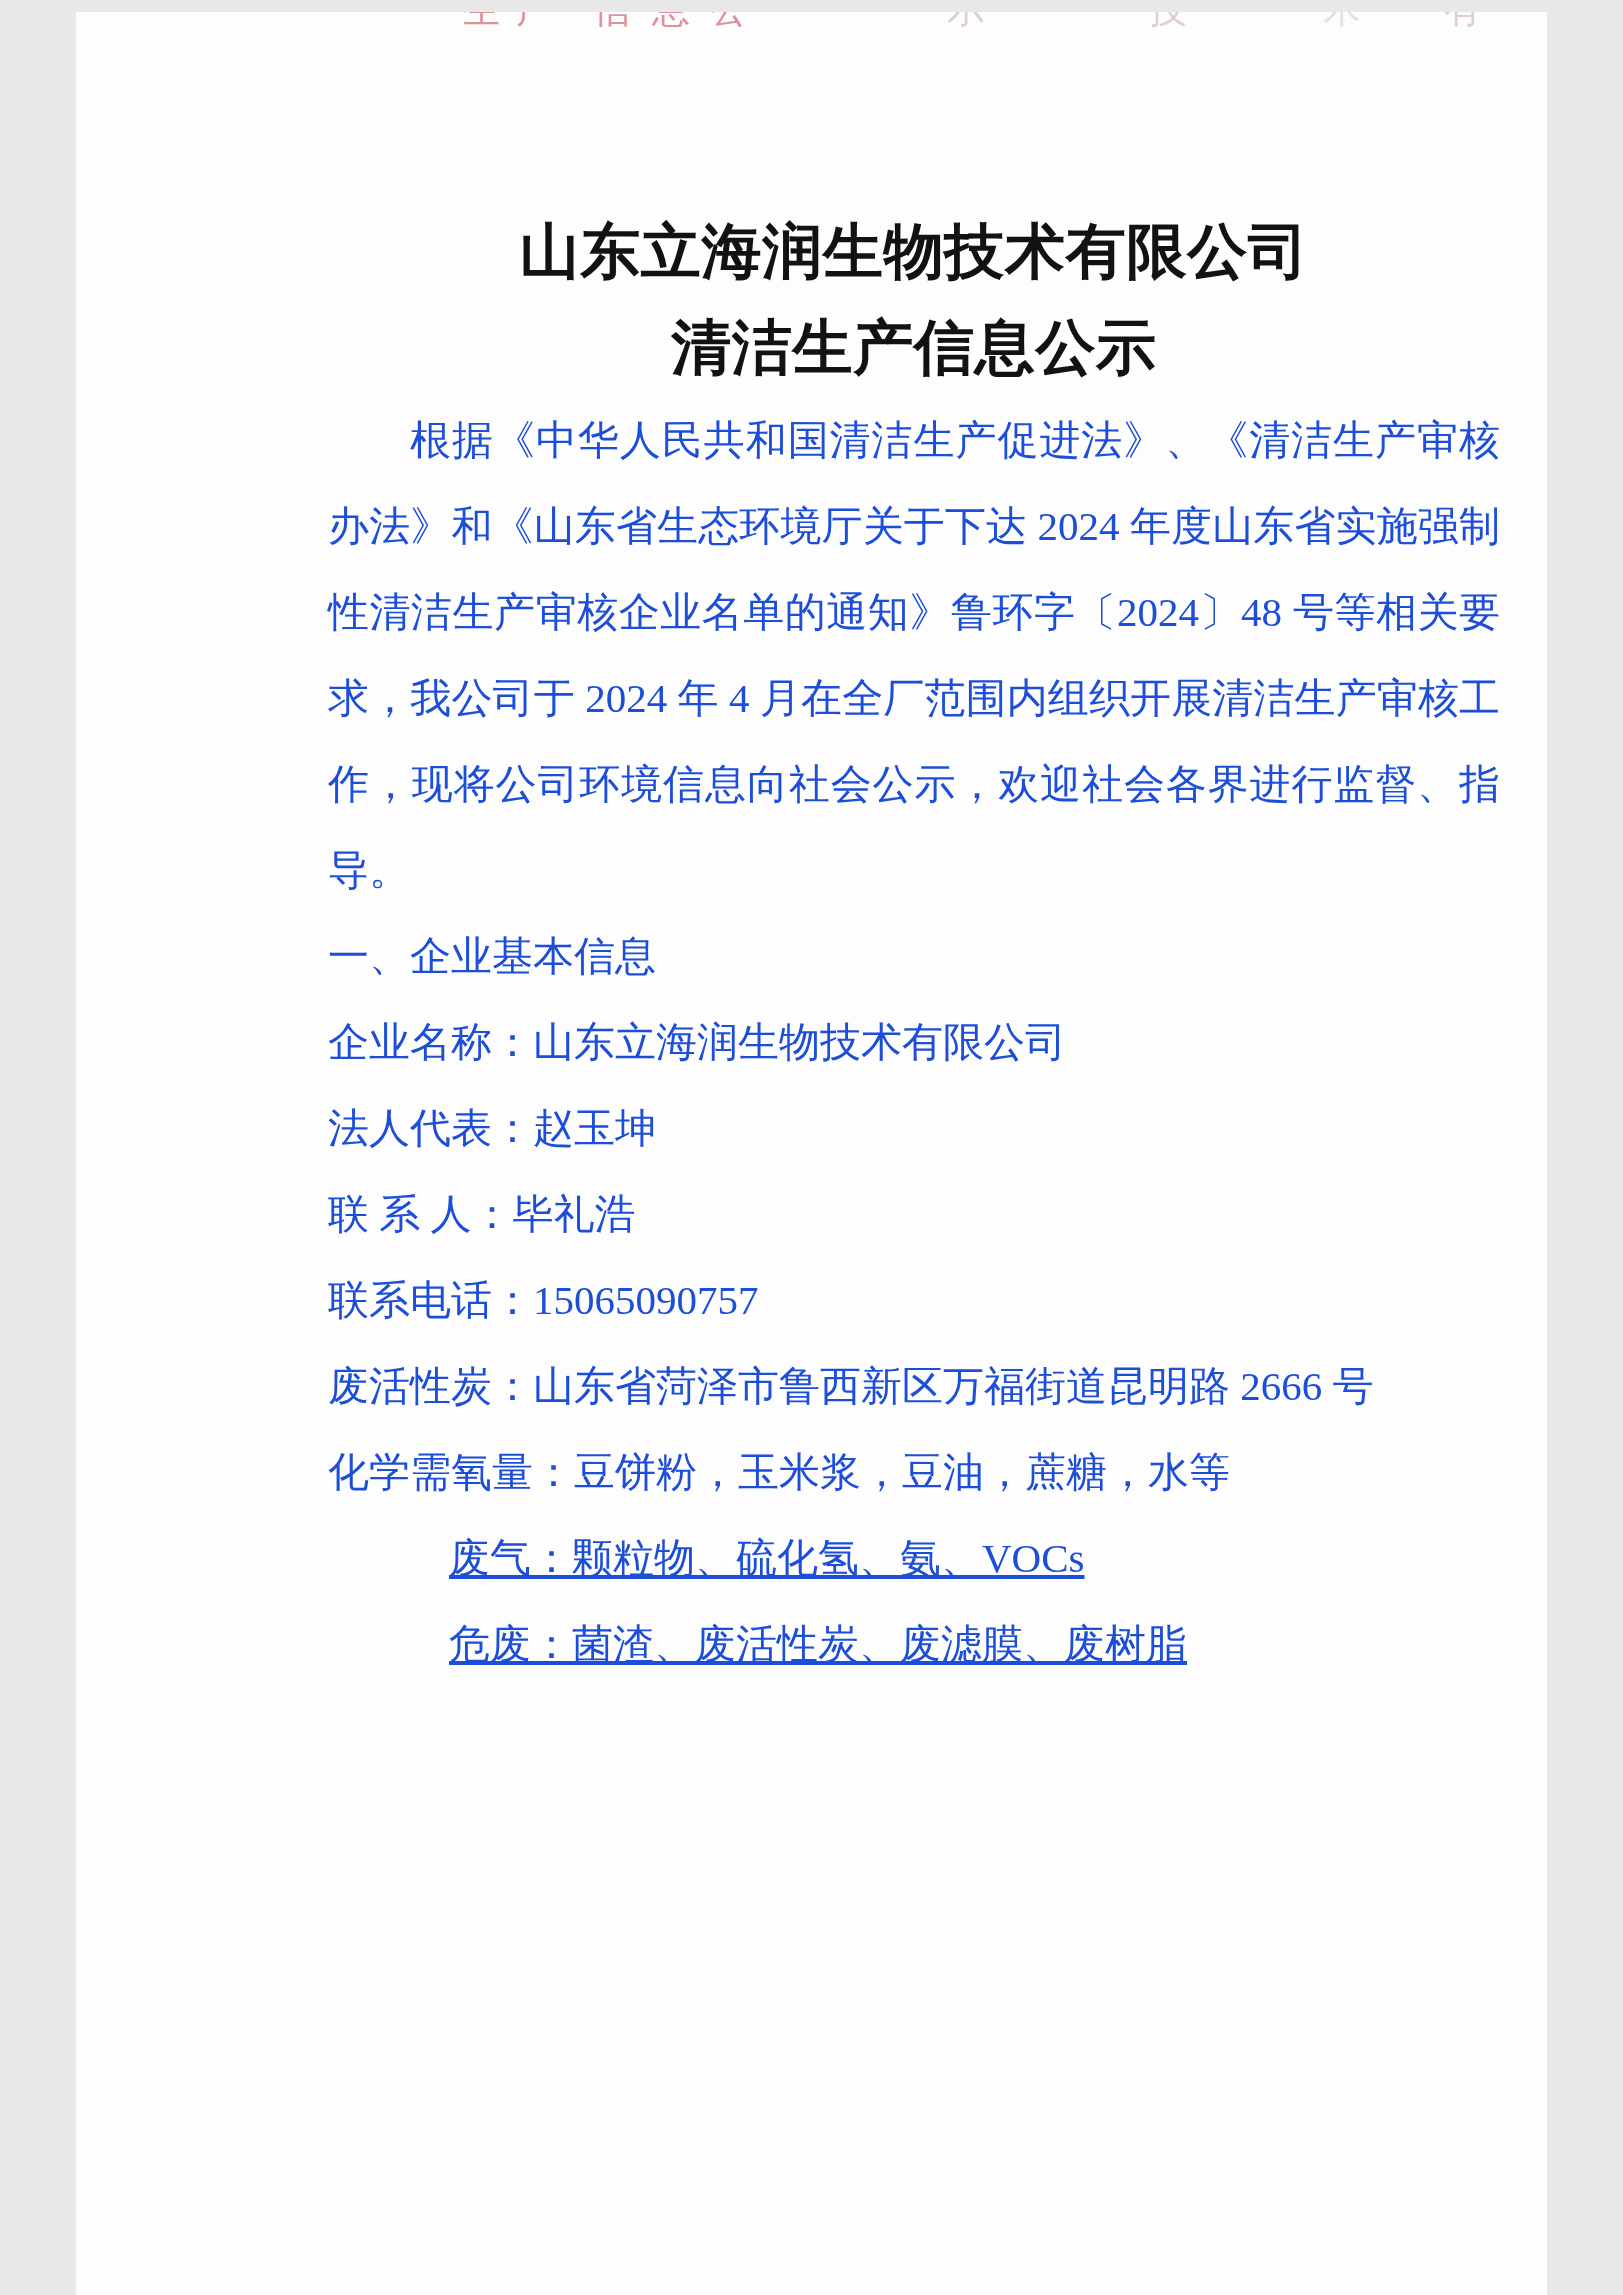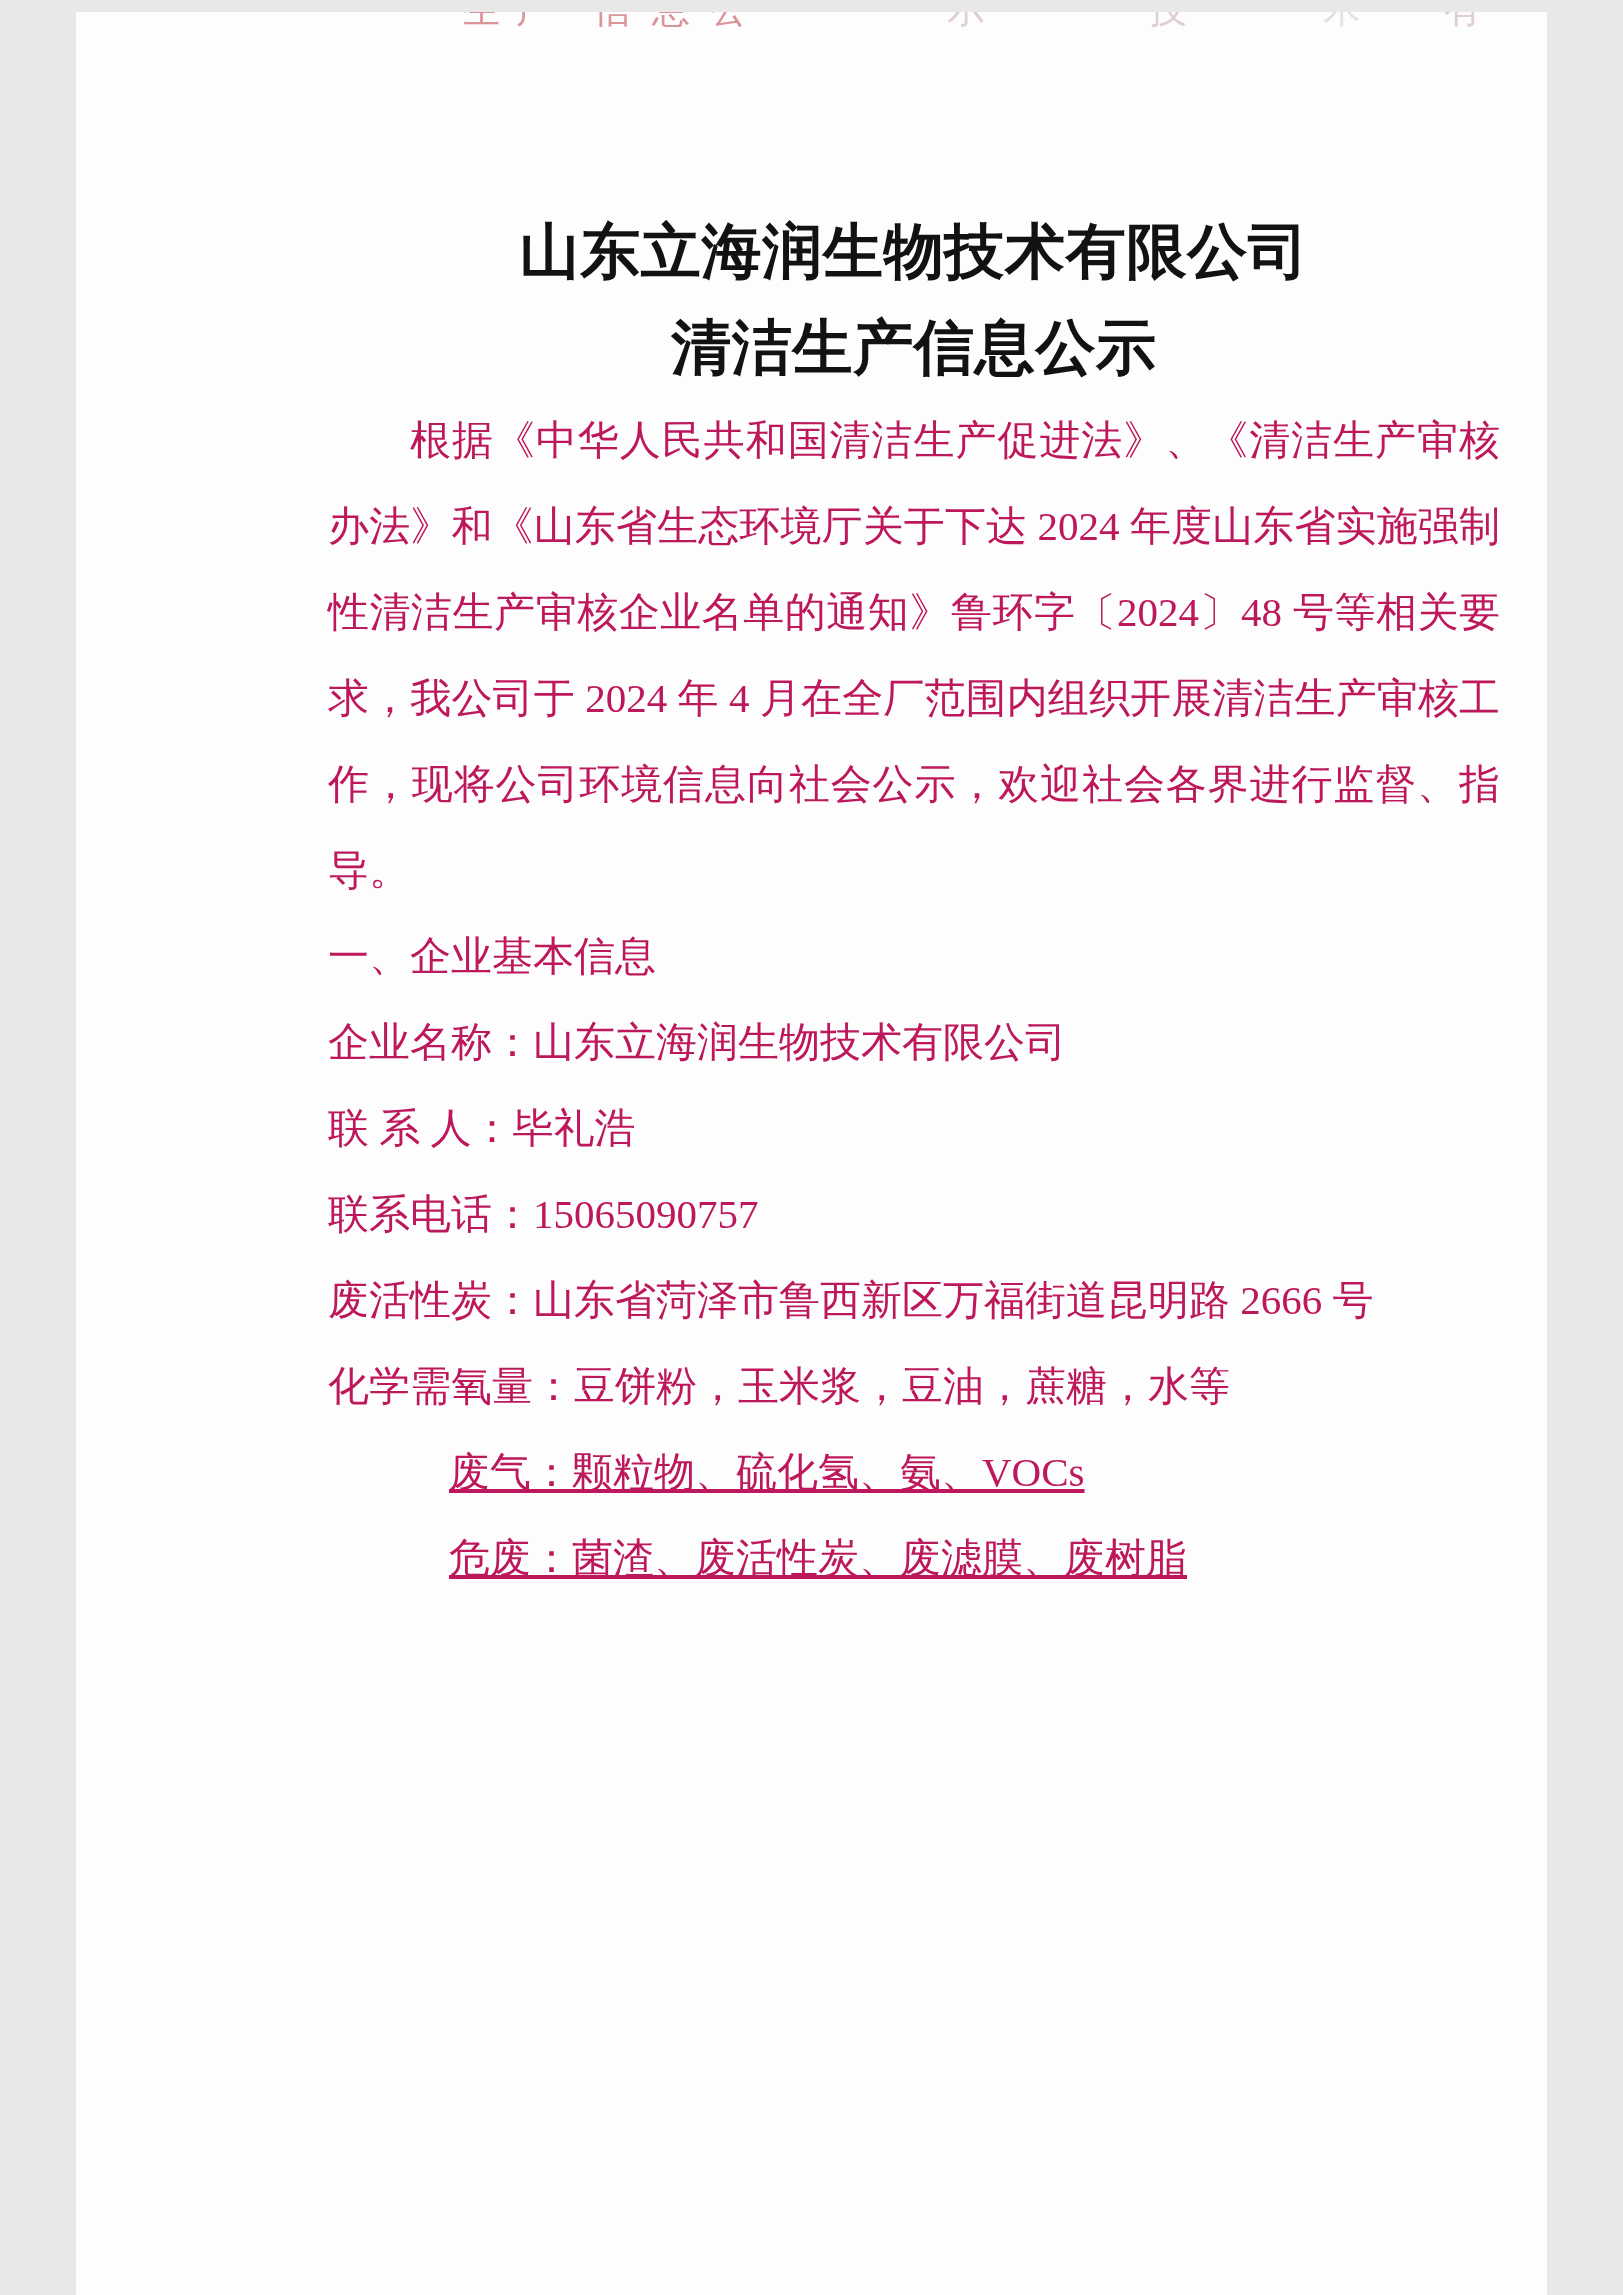--- a/index.html
+++ b/index.html
@@ -18,21 +18,21 @@
     text-align:center;
     font-family:"DejaVu Sans","Liberation Sans",sans-serif;
     font-weight:900;
     color:#121212;
   }
   .title-line{font-size:60px;line-height:96px;letter-spacing:0.7px;white-space:nowrap;}
   
   .content{
     position:absolute;left:252px;top:385px;width:1172px;
     font-size:41px;line-height:86px;
-    color:#be185d;
+    color:#1d4ed8;
   }
   .intro{
     margin:0;
     text-align:justify;
     text-indent:82px;
   }
   .heading,.field-row,.pollutant-row{white-space:nowrap;}
   .pollutant-row{padding-left:121px;text-decoration:underline;}
   .field-label,.field-value,.pollutant-label,.pollutant-value{display:inline;}
   
@@ -94,20 +94,23 @@
 
   <div class="content">
     <p class="intro">根据《中华人民共和国清洁生产促进法》、《清洁生产审核办法》和《山东省生态环境厅关于下达 2024 年度山东省实施强制性清洁生产审核企业名单的通知》鲁环字〔2024〕48 号等相关要求，我公司于 2024 年 4 月在全厂范围内组织开展清洁生产审核工作，现将公司环境信息向社会公示，欢迎社会各界进行监督、指导。</p>
 
     <div class="heading">一、企业基本信息</div>
 
     <div class="field-row">
       <span class="field-label">企业名称：</span><span class="field-value">山东立海润生物技术有限公司</span>
     </div>
     <div class="field-row">
+      <span class="field-label">法人代表：</span><span class="field-value">赵玉坤</span>
+    </div>
+    <div class="field-row">
       <span class="field-label">联 系 人：</span><span class="field-value">毕礼浩</span>
     </div>
     <div class="field-row">
       <span class="field-label">联系电话：</span><span class="field-value">15065090757</span>
     </div>
     <div class="field-row">
       <span class="field-label">废活性炭：</span><span class="field-value">山东省菏泽市鲁西新区万福街道昆明路 2666 号</span>
     </div>
     <div class="field-row">
       <span class="field-label">化学需氧量：</span><span class="field-value">豆饼粉，玉米浆，豆油，蔗糖，水等</span>

